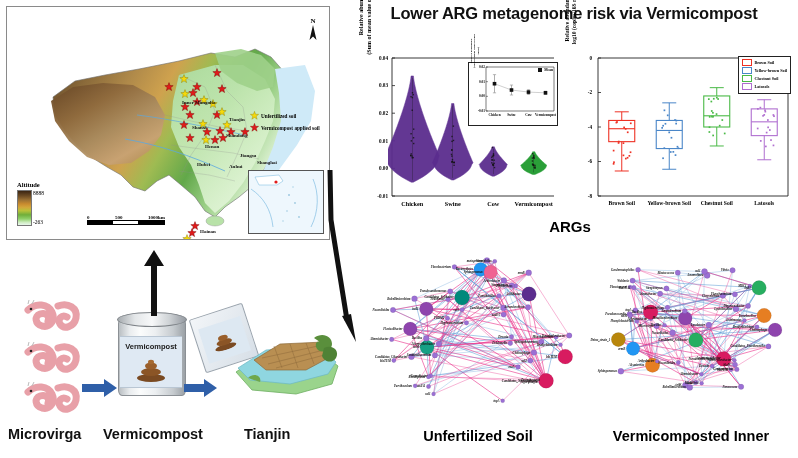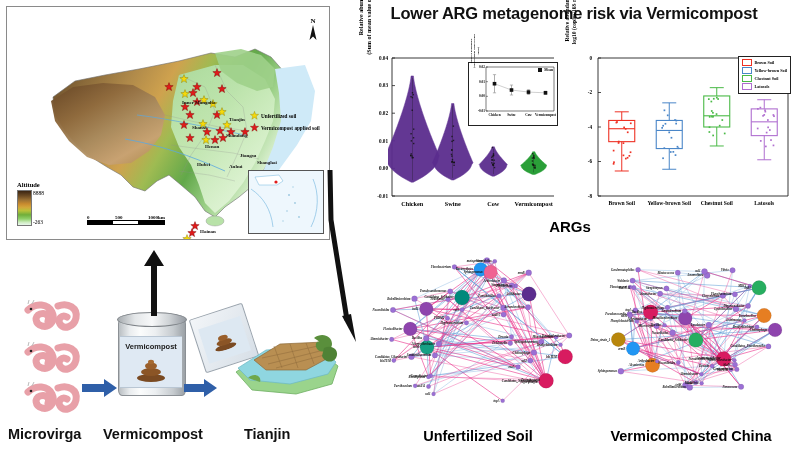--- a/index.html
+++ b/index.html
@@ -1184,13 +1184,13 @@
       <div class="nlabel" style="left: 127.136px; top: 120.948px; transform: translate(-100%, -50%);">Pseudoxanthomonas</div>
       <div class="nlabel" style="left: 143.297px; top: 56.2885px; transform: translate(-100%, -50%);">Flavobacterium</div>
       <div class="nlabel" style="left: 179.176px; top: 91.9243px; transform: translate(-100%, -50%);">Chitinophaga</div>
       <div class="nlabel" style="left: 130.966px; top: 57.6194px; transform: translate(-100%, -50%);">Chryseolinea</div>
       <div class="nlabel" style="left: 156.592px; top: 67.8922px; transform: translate(-100%, -50%);">Dinoroseobacter</div>
       <div class="nlabel" style="left: 110.616px; top: 145.301px; transform: translate(-100%, -50%);">Micavibrio</div>
       <div class="nlabel" style="left: 143.459px; top: 126.561px; transform: translate(-100%, -50%);">blaPC</div>
       <div class="nlabel" style="left: 54.182px; top: 74.0832px; transform: translate(-100%, -50%);">Bacillus</div>
     </div>
 </div>
-<div class="net-title" style="left:588px;top:428px;width:206px;">Vermicomposted China</div>
+<div class="net-title" style="left:588px;top:428px;width:206px;">Vermicomposted Inner</div>
 
 </body></html>

